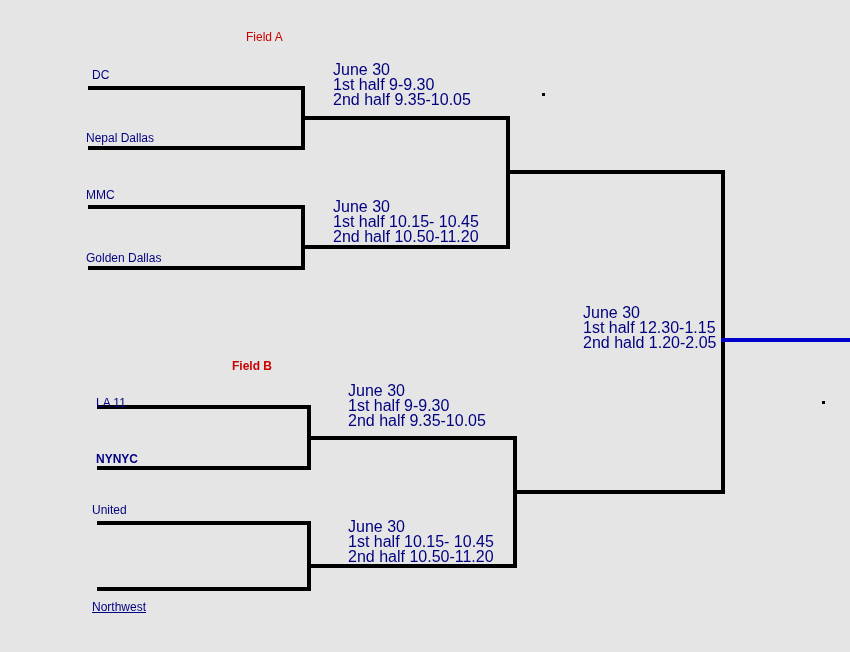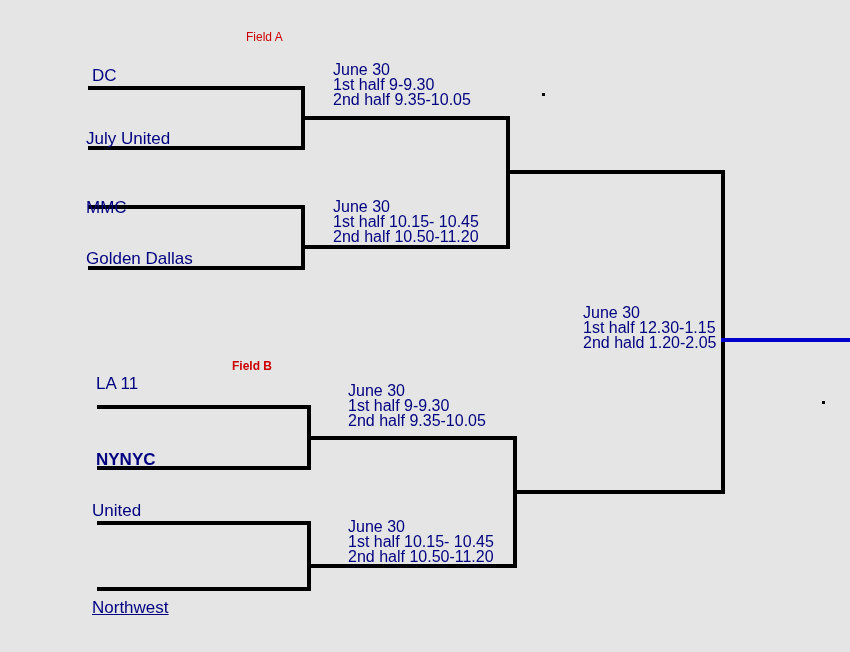--- a/index.html
+++ b/index.html
@@ -28,21 +28,21 @@
     white-space: pre;
     line-height: 15px;
   }
   .field-title {
     color: #cc0000;
     font-size: 12px;
     font-weight: normal;
   }
   .team {
     color: #000080;
-    font-size: 17px;
+    font-size: 12px;
   }
   .match-info {
     color: #000080;
     font-size: 16px;
   }
   .match-info div { line-height: 15px; }
   .speck {
     position: absolute;
     width: 3px;
     height: 3px;
@@ -100,24 +100,24 @@
 
     <g stroke="#0000cc" stroke-width="4" fill="none" shape-rendering="crispEdges">
       <line x1="721" y1="340" x2="850" y2="340"></line>
     </g>
   </svg>
 
   <div class="lbl field-title" style="left:246px; top:30px;">Field A</div>
   <div class="lbl field-title" style="left:232px; top:359px;font-weight:bold;">Field B</div>
 
   <div class="lbl team" style="left:92px; top:68px;">DC</div>
-  <div class="lbl team" style="left:86px; top:131px;">July United</div>
-  <div class="lbl team" style="left:86px; top:200px;">MMC</div>
+  <div class="lbl team" style="left:86px; top:131px;">Nepal Dallas</div>
+  <div class="lbl team" style="left:86px; top:188px;">MMC</div>
   <div class="lbl team" style="left:86px; top:251px;">Golden Dallas</div>
-  <div class="lbl team" style="left:96px; top:376px;">LA 11</div>
+  <div class="lbl team" style="left:96px; top:396px;">LA 11</div>
   <div class="lbl team" style="left:96px; top:452px;font-weight:bold;">NYNYC</div>
   <div class="lbl team" style="left:92px; top:503px;">United</div>
   <div class="lbl team" style="left:92px; top:600px;text-decoration:underline;">Northwest</div>
 
   <div class="lbl match-info" style="left:333px; top:62px;"><div>June 30</div><div>1st half 9-9.30</div><div>2nd half 9.35-10.05</div></div>
   <div class="lbl match-info" style="left:333px; top:199px;"><div>June 30</div><div>1st half 10.15- 10.45</div><div>2nd half 10.50-11.20</div></div>
   <div class="lbl match-info" style="left:583px; top:305px;"><div>June 30</div><div>1st half 12.30-1.15</div><div>2nd hald 1.20-2.05</div></div>
   <div class="lbl match-info" style="left:348px; top:383px;"><div>June 30</div><div>1st half 9-9.30</div><div>2nd half 9.35-10.05</div></div>
   <div class="lbl match-info" style="left:348px; top:519px;"><div>June 30</div><div>1st half 10.15- 10.45</div><div>2nd half 10.50-11.20</div></div>
 

